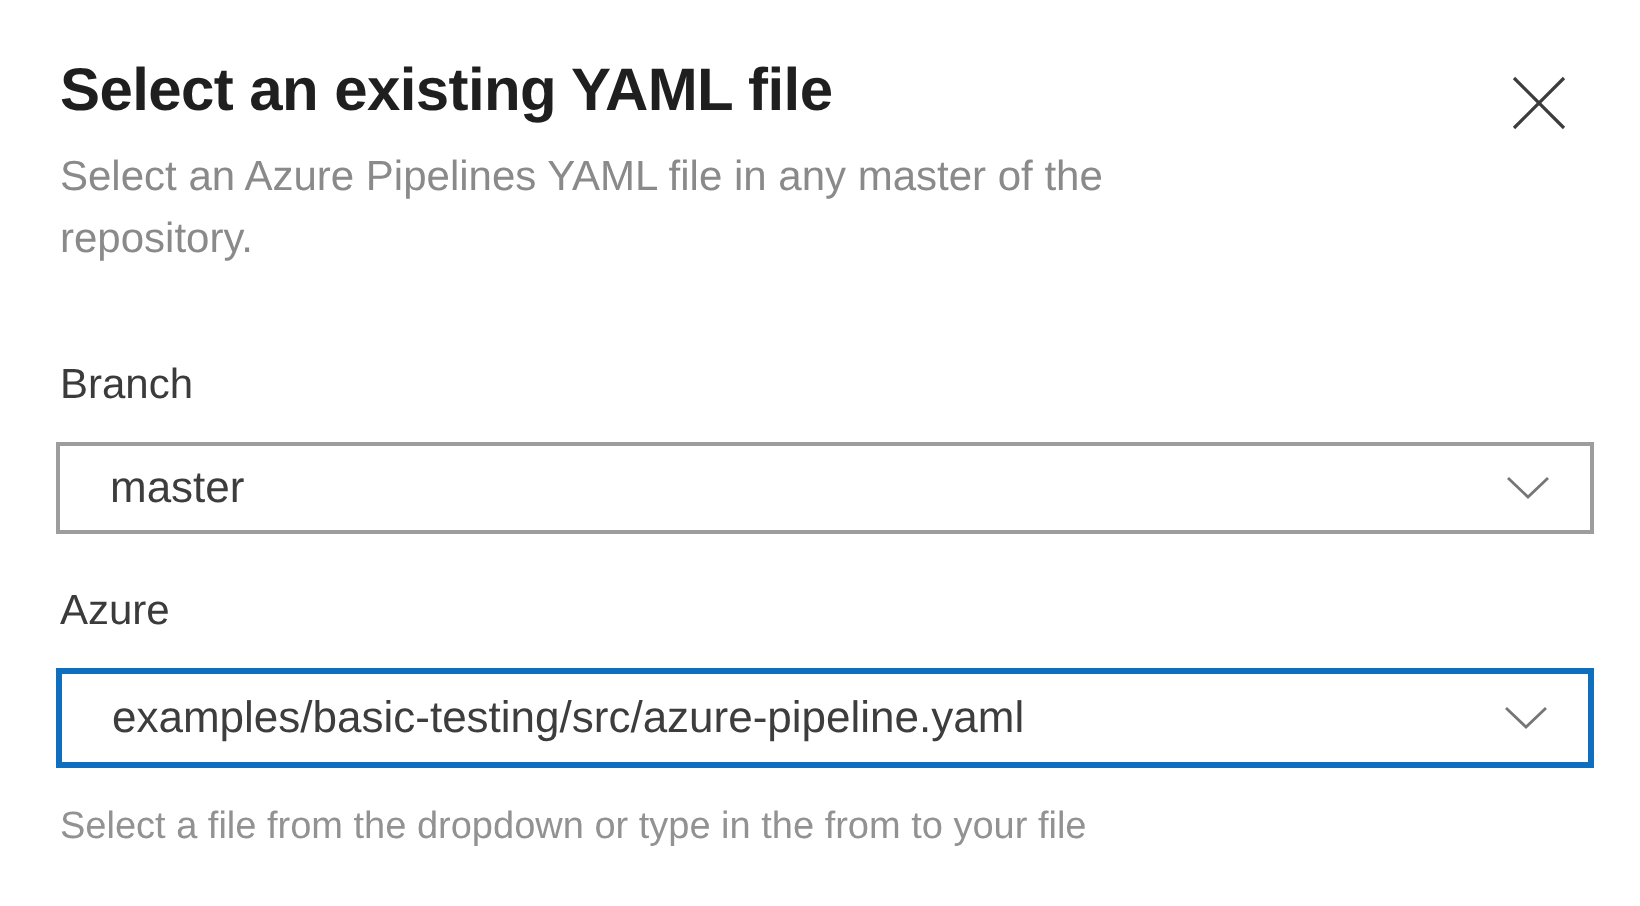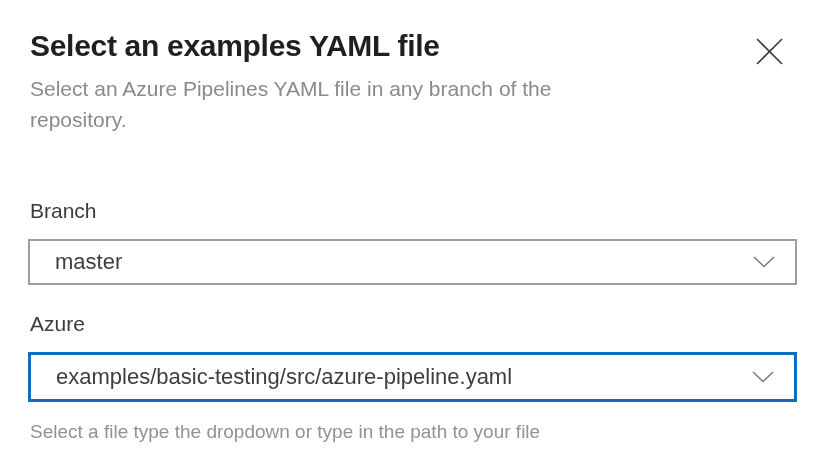--- a/index.html
+++ b/index.html
@@ -39,21 +39,21 @@
   }
   .subtitle {
     margin-top: 6px;
     padding-left: 2px;
     max-width: 620px;
     font-size: 21px;
     line-height: 31px;
     color: #8a8a8a;
     font-weight: 400;
   }
-  .field-branch { margin-top: 64px; }
+  .field-branch { margin-top: 46px; }
   .field-path   { margin-top: 27px; }
   .field-label {
     display: block;
     padding-left: 2px;
     font-size: 21px;
     color: #3b3b3b;
   }
   .combo {
     margin-top: 16px;
     width: 769px;
@@ -82,45 +82,45 @@
     font-size: 19px;
     color: #929292;
   }
 </style>
 </head>
 <body>
 
 <div class="dialog">
 
   <div class="dialog-header">
-    <h1 class="dialog-title">Select an examples YAML file</h1>
+    <h1 class="dialog-title">Select an existing YAML file</h1>
     <button class="close-btn">
       <svg width="31" height="31" viewBox="0 0 31 31">
         <line x1="3" y1="3" x2="28" y2="28" stroke="#3c3c3c" stroke-width="1.6"></line>
         <line x1="28" y1="3" x2="3" y2="28" stroke="#3c3c3c" stroke-width="1.6"></line>
       </svg>
     </button>
   </div>
 
-  <p class="subtitle">Select an Azure Pipelines YAML file in any branch of the repository.</p>
+  <p class="subtitle">Select an Azure Pipelines YAML file in any master of the repository.</p>
 
   <div class="field-branch">
     <label class="field-label">Branch</label>
     <div class="combo">
       <span class="combo-value">master</span>
       <svg class="chevron" width="22" height="12" viewBox="0 0 22 12">
         <path d="M1 1 L11 10.5 L21 1" fill="none" stroke="#767676" stroke-width="1.4"></path>
       </svg>
     </div>
   </div>
 
   <div class="field-path">
     <label class="field-label">Azure</label>
     <div class="combo focused">
       <span class="combo-value">examples/basic-testing/src/azure-pipeline.yaml</span>
       <svg class="chevron" width="22" height="12" viewBox="0 0 22 12">
         <path d="M1 1 L11 10.5 L21 1" fill="none" stroke="#767676" stroke-width="1.4"></path>
       </svg>
     </div>
-    <p class="helper-text">Select a file type the dropdown or type in the path to your file</p>
+    <p class="helper-text">Select a file from the dropdown or type in the from to your file</p>
   </div>
 
 </div>
 
 </body></html>

